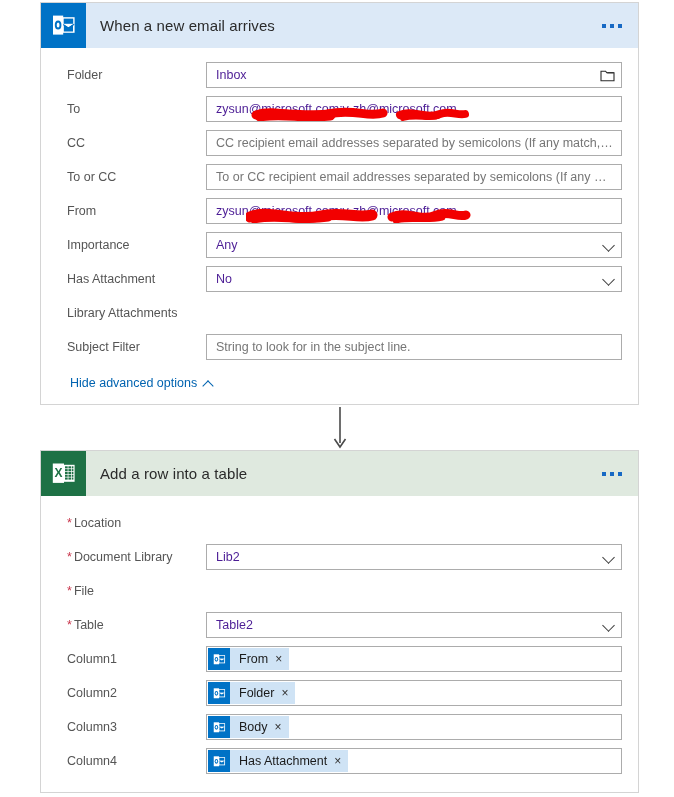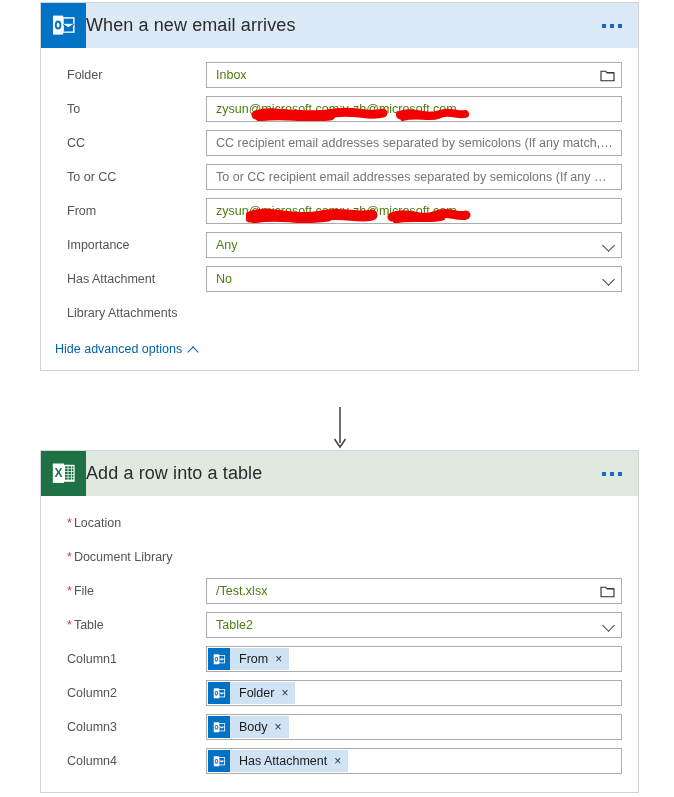--- a/index.html
+++ b/index.html
@@ -52,21 +52,22 @@
     height: 45px;
     flex: 0 0 45px;
     display: flex;
     align-items: center;
     justify-content: center;
   }
   .app-icon.outlook { background: #0072c6; }
   .app-icon.excel   { background: #1e7145; }
 
   .card-title {
-    font-size: 18px;
+    margin-left: 14px;
+    font-size: 15px;
     color: #2b2b2b;
     letter-spacing: .1px;
   }
 
   .ellipsis-btn {
     position: absolute;
     right: 16px;
     top: 50%;
     transform: translateY(-50%);
     display: flex;
@@ -110,21 +111,21 @@
     background: #ffffff;
     box-sizing: border-box;
     display: flex;
     align-items: center;
     padding: 0 6px 0 9px;
     position: relative;
     overflow: hidden;
   }
   .field-value {
     font-size: 12.5px;
-    color: #4d7c0f;
+    color: #4c1d95;
     white-space: nowrap;
     overflow: hidden;
     text-overflow: ellipsis;
   }
   .field-value.placeholder { color: #767676; }
 
   .field-affordance {
     margin-left: auto;
     flex: 0 0 auto;
     padding-left: 6px;
@@ -160,21 +161,21 @@
   }
 
   
   .adv-link {
     display: inline-flex;
     align-items: center;
     gap: 6px;
     color: #0163b0;
     font-size: 12.5px;
     margin-top: 12px;
-    margin-left: 0px;
+    margin-left: 15px;
     cursor: pointer;
   }
   .chev-up {
     width: 11px;
     height: 9px;
     position: relative;
   }
   .chev-up::before {
     content: "";
     position: absolute;
@@ -340,20 +341,26 @@
             </span>
         </div>
       </div>
 
       
       <div class="row">
         <div class="row-label">Library Attachments</div>
       </div>
 
       
+      <div class="row">
+        <div class="row-label">Subject Filter</div>
+        <div class="field">
+          <span class="field-value placeholder">String to look for in the subject line.</span>
+        </div>
+      </div>
 
       <div class="adv-link">
         <span>Hide advanced options</span>
         <span class="chev-up"></span>
       </div>
 
     </div>
   </div>
 
   <div class="connector">
@@ -403,34 +410,31 @@
       <div class="row">
         <div class="row-label">
           <span class="req">*</span><span>Location</span>
         </div>
       </div>
 
       <div class="row">
         <div class="row-label">
           <span class="req">*</span><span>Document Library</span>
         </div>
+        <div class="field">
+          <span class="field-value">Lib2</span>
+          <span class="field-affordance">
+              <span class="chev"></span>
+            </span>
+        </div>
       </div>
 
       <div class="row">
         <div class="row-label">
           <span class="req">*</span><span>File</span>
-        </div>
-        <div class="field">
-          <span class="field-value">/Test.xlsx</span>
-          <span class="field-affordance">
-            <svg width="15" height="13" viewBox="0 0 15 13" aria-hidden="true">
-              <path d="M1 2.2 h4.6 l1.2 1.6 H14 v8 H1 Z" fill="none" stroke="#2b2b2b" stroke-width="1.1"></path>
-              <path d="M7.2 3.8 h6.6" fill="none" stroke="#2b2b2b" stroke-width="1.1"></path>
-            </svg>
-          </span>
         </div>
       </div>
 
       <div class="row">
         <div class="row-label">
           <span class="req">*</span><span>Table</span>
         </div>
         <div class="field">
           <span class="field-value">Table2</span>
           <span class="field-affordance">

